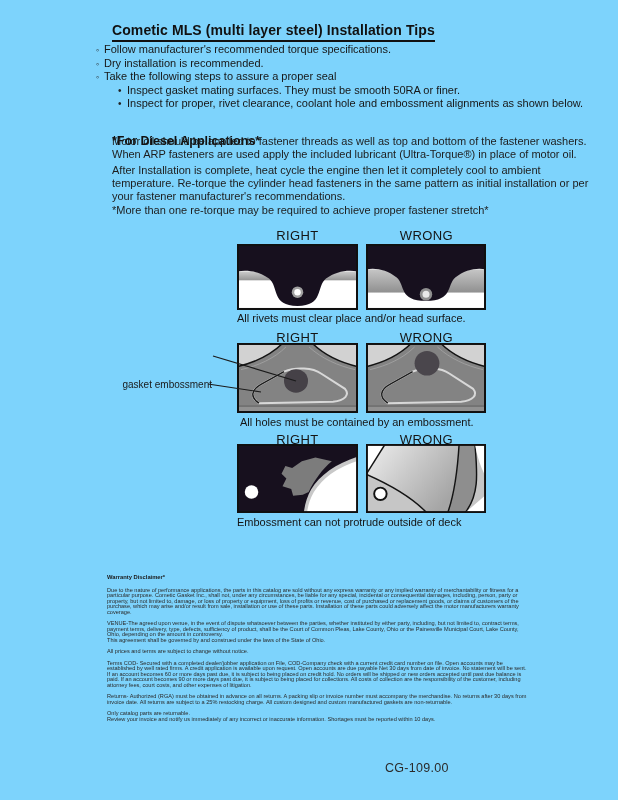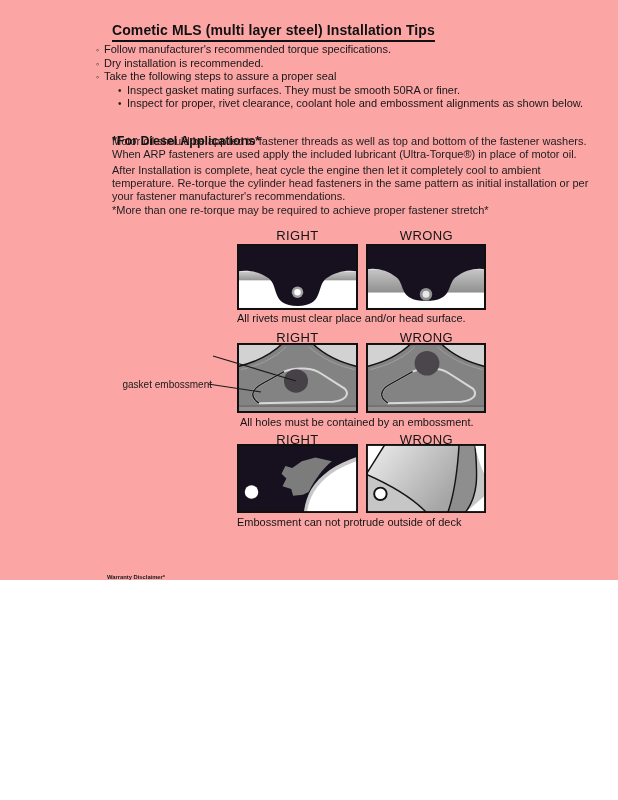--- a/index.html
+++ b/index.html
@@ -1,18 +1,18 @@
 <!DOCTYPE html>
 <html><head>
 <meta charset="utf-8">
 <style>
   * { margin:0; padding:0; box-sizing:border-box; }
   html,body { background:#ffffff; }
   .page {
-    position:relative; width:618px; height:580px; background:#fca5a5;
+    position:relative; width:618px; height:800px; background:#7dd3fc;
     font-family:"Liberation Sans", sans-serif; color:#1b1b1b; overflow:hidden;
   }
   .abs { position:absolute; }
   .title {
     left:112px; top:22px; font-size:14px; font-weight:bold; color:#111;
     border-bottom:2px solid #111; padding-bottom:2px; letter-spacing:0.1px;
   }
   .tips { left:96px; top:43px; font-size:11px; line-height:12.6px; color:#171717; }
   .tip-row { display:flex; }
   .tip-row .mk { width:8px; font-size:9px; padding-top:1px; color:#222; }

